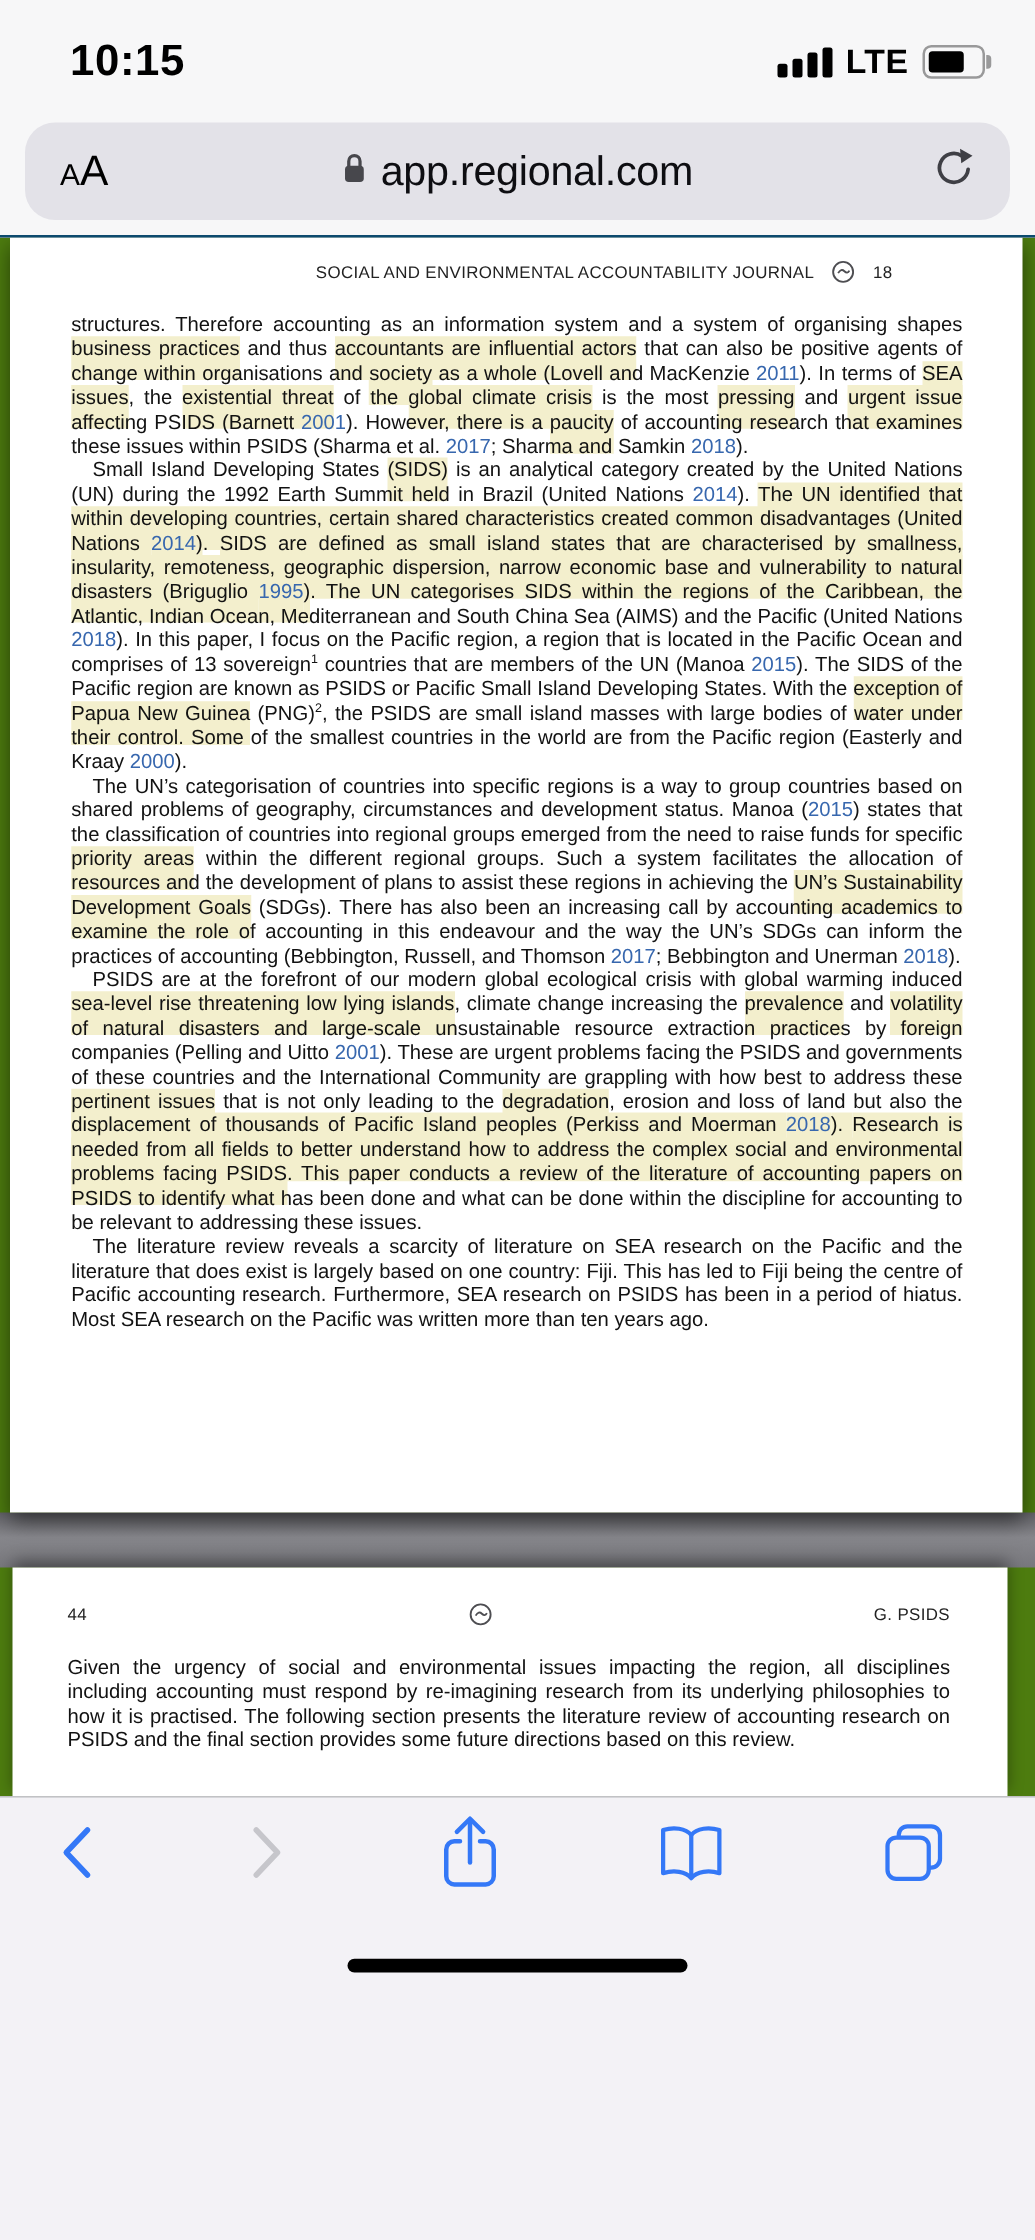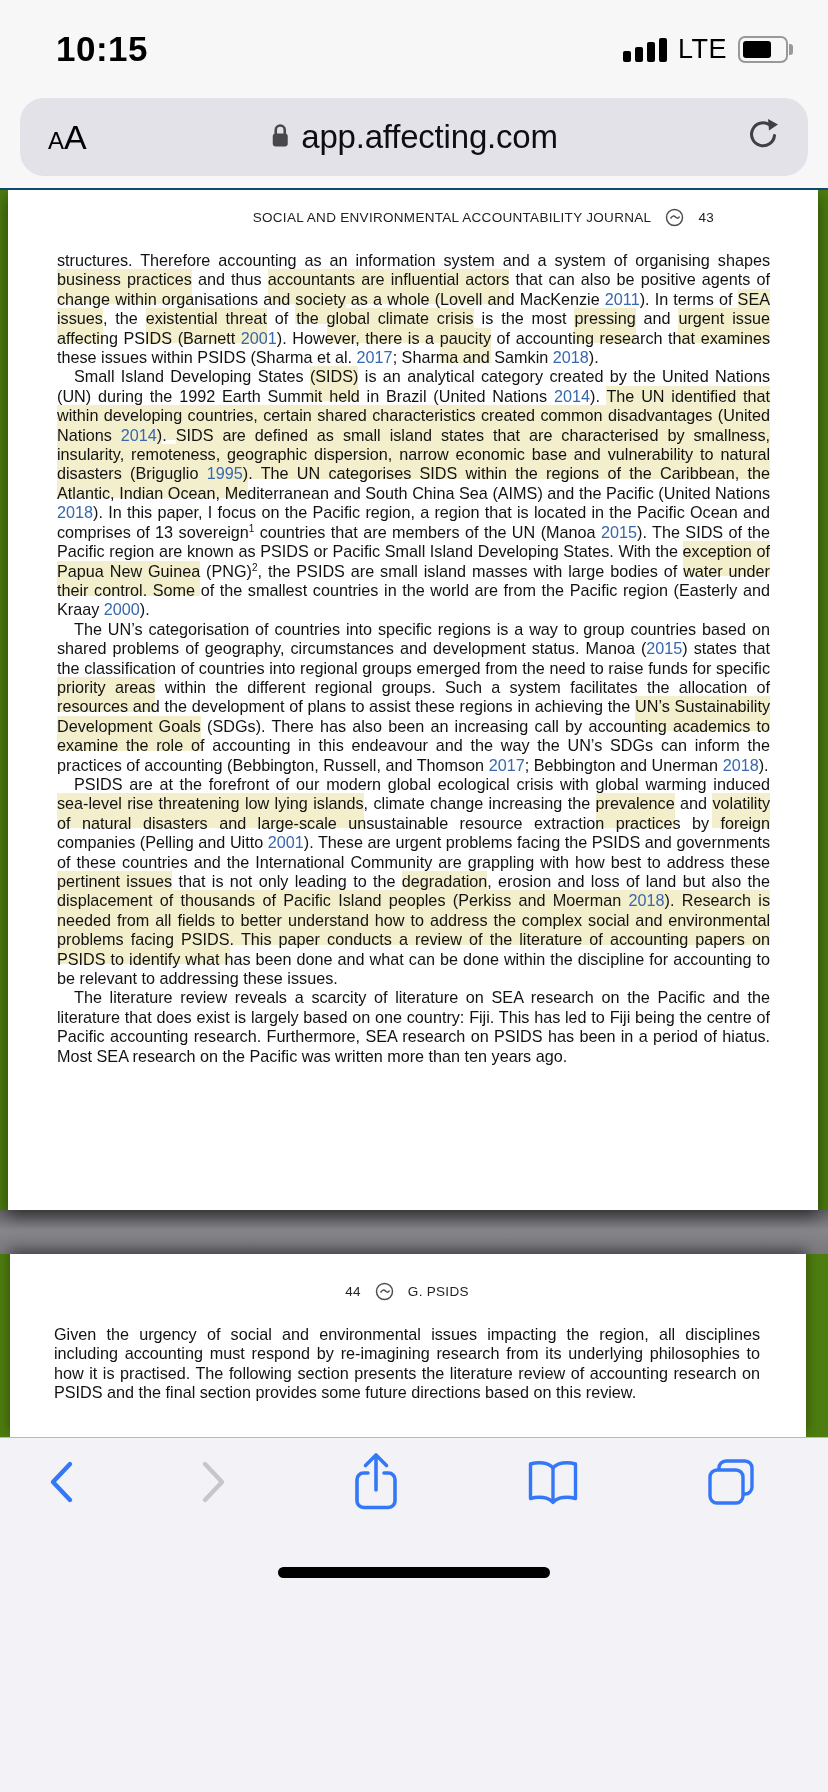--- a/index.html
+++ b/index.html
@@ -10,21 +10,21 @@
   .top-chrome{position:absolute;top:0;left:0;width:828px;height:190px;background:#f7f7f8;
               border-bottom:2px solid #0c4a6e;box-sizing:border-box;z-index:6;}
   .status-bar{height:88px;display:flex;justify-content:space-between;align-items:center;
               padding:10px 34px 0 56px;box-sizing:border-box;}
   .time{font-size:35px;font-weight:700;color:#000;letter-spacing:.5px;}
   .status-right{display:flex;align-items:center;gap:11px;}
   .signal{display:flex;align-items:flex-end;gap:4px;height:25px;}
   .signal i{display:block;width:8px;background:#000;border-radius:2px;}
   .signal i:nth-child(1){height:11px;} .signal i:nth-child(2){height:15px;}
   .signal i:nth-child(3){height:20px;} .signal i:nth-child(4){height:24px;}
-  .lte{font-size:27px;font-weight:400;color:#000;letter-spacing:.5px;}
+  .lte{font-size:27px;font-weight:700;color:#000;letter-spacing:.5px;}
   .battery{position:relative;width:46px;height:23px;border:2px solid rgba(0,0,0,.38);border-radius:7px;margin-right:6px;}
   .battery-fill{position:absolute;left:3px;top:3px;bottom:3px;width:28px;background:#000;border-radius:3px;}
   .battery-nub{position:absolute;right:-7px;top:6px;width:4px;height:11px;background:rgba(0,0,0,.38);
                border-radius:0 3px 3px 0;}
   .chrome-row{position:relative;height:100px;}
   .url-pill{position:absolute;left:20px;right:20px;top:10px;height:78px;background:#e3e2e8;border-radius:24px;
             display:flex;align-items:center;justify-content:space-between;padding:0 28px;box-sizing:border-box;}
   .reader-btn{display:flex;align-items:baseline;color:#000;cursor:default;}
   .a-sm{font-size:24px;} .a-lg{font-size:34px;}
   .url-center{position:absolute;left:50%;transform:translateX(-50%);display:flex;align-items:center;gap:11px;}
@@ -34,21 +34,21 @@
   
   .content{position:absolute;top:190px;left:0;width:828px;height:1247px;background:#4d7c0f;}
   .page{background:#fff;box-sizing:border-box;position:relative;}
   .page1{margin-left:8px;width:810px;height:1020px;padding:18px 48px 0 49px;
          box-shadow:0 7px 16px rgba(0,0,0,.5);}
   .page-gap{height:44px;background:linear-gradient(180deg,#626267 0%,#87878c 45%,#77777c 100%);}
   .page2{margin-left:10px;width:796px;height:183px;padding:28px 46px 0 44px;overflow:hidden;
          box-shadow:0 -5px 12px rgba(0,0,0,.4);}
   .run-head{display:flex;align-items:center;gap:14px;font-size:13.5px;letter-spacing:.3px;color:#222;}
   .p1-head{justify-content:flex-end;margin-right:56px;margin-bottom:24px;}
-  .p2-head{justify-content:center;margin-bottom:24px;}
+  .p2-head{justify-content:space-between;margin-bottom:24px;}
   .ann-icon{display:inline-flex;}
   .body-text{font-size:16.2px;line-height:19.4px;text-align:justify;color:#121212;}
   .para{margin:0;}
   .para.indent{text-indent:17px;}
   .hl{background:#f3efcd;padding:1px 0 16px;box-decoration-break:clone;-webkit-box-decoration-break:clone;}
   .cite{color:#3767ae;}
   .it{}
   sup{font-size:10px;line-height:0;}
 
   
@@ -87,21 +87,21 @@
           <span class="a-sm">A</span>
             <span class="a-lg">A</span>
         </div>
         <div class="url-center">
           <span class="lock">
             <svg width="20" height="27" viewBox="0 0 20 27">
                 <path d="M5.5 12 V8 A4.5 4.5 0 0 1 14.5 8 V12" fill="none" stroke="#47474c" stroke-width="2.6"></path>
                 <rect x="2.5" y="11.5" width="15" height="13" rx="3" fill="#47474c"></rect>
               </svg>
           </span>
-          <span class="url-text">app.affecting.com</span>
+          <span class="url-text">app.regional.com</span>
         </div>
         <div class="reload-btn">
           <span>
             <svg width="34" height="34" viewBox="0 0 34 34">
                 <path d="M23.5 6.8 A11.5 11.5 0 1 0 28.5 17.5" fill="none" stroke="#3f3f45" stroke-width="3" stroke-linecap="round"></path>
                 <path d="M22 1 L32 6.5 L23 12.5 Z" fill="#3f3f45"></path>
               </svg>
           </span>
         </div>
       </div>
@@ -111,21 +111,21 @@
   <div class="content">
     <div class="page page1">
       <div class="run-head p1-head">
         <span>SOCIAL AND ENVIRONMENTAL ACCOUNTABILITY JOURNAL</span>
         <span class="ann-icon">
           <svg width="19" height="19" viewBox="0 0 19 19">
               <circle cx="9.5" cy="9.5" r="8" fill="none" stroke="#4e4e52" stroke-width="1.5"></circle>
               <path d="M5.5 10.5 Q8 6.5 10.5 9 T14.5 8.5" fill="none" stroke="#4e4e52" stroke-width="1.5"></path>
             </svg>
         </span>
-        <span>43</span>
+        <span>18</span>
       </div>
       <div class="body-text">
           <p class="para"><span>structures. Therefore accounting as an information system and a system of organising shapes </span><span class="hl">business practices</span><span> and thus </span><span class="hl">accountants are influential actors</span><span> that can also be positive agents of change within organisations and </span><span class="hl">society</span><span> as a whole (Lovell and MacKenzie </span><span class="cite">2011</span><span>). In terms of </span><span class="hl">SEA issues</span><span>, the </span><span class="hl">existential threat</span><span> of the </span><span class="hl">global climate crisis</span><span> is the most </span><span class="hl">pressing</span><span> and </span><span class="hl">urgent issue</span><span> affecting PSIDS (Barnett </span><span class="cite">2001</span><span>). However, there is a </span><span class="hl">paucity</span><span> of accounting research that examines these issues within PSIDS (Sharma et al. </span><span class="cite">2017</span><span>; Sharma and Samkin </span><span class="cite">2018</span><span>).</span></p>
           <p class="para indent"><span>Small Island Developing States </span><span class="hl">(SIDS)</span><span> is an analytical category created by the United Nations (UN) during the 1992 Earth Summit held in Brazil (United Nations </span><span class="cite">2014</span><span>). </span><span class="hl">The UN identified that within developing countries, certain shared characteristics created common disadvantages (United Nations </span><span class="hl cite">2014</span><span class="hl">)</span><span>. </span><span class="hl">SIDS are defined as small island states that are characterised by smallness, insularity, remoteness, geographic dispersion, narrow economic base and vulnerability to natural disasters (Briguglio </span><span class="hl cite">1995</span><span class="hl">)</span><span>. The UN categorises SIDS within the regions of the Caribbean, the Atlantic, Indian Ocean, Mediterranean and South China Sea (AIMS) and the Pacific (United Nations </span><span class="cite">2018</span><span>). In this paper, I focus on the Pacific region, a region that is located in the Pacific Ocean and comprises of 13 sovereign</span><sup>1</sup><span> countries that are members of the UN (Manoa </span><span class="cite">2015</span><span>). The SIDS of the Pacific region are known as PSIDS or Pacific Small Island Developing States. With the </span><span class="hl">exception of Papua New Guinea</span><span> (PNG)</span><sup>2</sup><span>, the PSIDS are small island masses with large bodies of water under their control. Some of the smallest countries in the world are from the Pacific region (Easterly and Kraay </span><span class="cite">2000</span><span>).</span></p>
           <p class="para indent"><span>The UN’s categorisation of countries into specific regions is a way to group countries based on shared problems of geography, circumstances and development status. Manoa (</span><span class="cite">2015</span><span>) states that the classification of countries into regional groups emerged from the need to raise funds for specific </span><span class="hl">priority areas</span><span> within the different regional groups. Such a system facilitates the allocation of resources and the development of plans to assist these regions in achieving the </span><span class="hl">UN’s Sustainability Development Goals</span><span> (SDGs). There has also been an increasing call by accounting academics to examine the role of accounting in this endeavour and the way the UN’s SDGs can inform the practices of accounting (Bebbington, Russell, and Thomson </span><span class="cite">2017</span><span>; Bebbington and Unerman </span><span class="cite">2018</span><span>).</span></p>
           <p class="para indent"><span>PSIDS are at the forefront of our modern global ecological crisis with global warming induced </span><span class="hl">sea-level rise threatening low lying islands</span><span>, climate change increasing the </span><span class="hl">prevalence</span><span> and </span><span class="hl">volatility</span><span> of natural disasters and large-scale unsustainable resource extraction practices by foreign companies (Pelling and Uitto </span><span class="cite">2001</span><span>). These are urgent problems facing the PSIDS and governments of these countries and the International Community are grappling with how best to address these </span><span class="hl">pertinent issues</span><span> that is not only leading to the </span><span class="hl">degradation</span><span>, erosion and loss of land but also the </span><span class="hl">displacement of thousands of Pacific Island peoples (Perkiss and Moerman </span><span class="hl cite">2018</span><span class="hl">). </span><span class="hl">Research is needed from all fields to better understand how to address the complex social and environmental problems facing PSIDS</span><span>. This paper conducts a review of the literature of accounting papers on PSIDS to identify what </span><span class="it">has</span><span> been done and what </span><span class="it">can</span><span> be done within the discipline for accounting to be relevant to addressing these issues.</span></p>
           <p class="para indent"><span>The literature review reveals a scarcity of literature on SEA research on the Pacific and the literature that does exist is largely based on one country: Fiji. This has led to Fiji being the centre of Pacific accounting research. Furthermore, SEA research on PSIDS has been in a period of hiatus. Most SEA research on the Pacific was written more than ten years ago.</span></p>
         </div>
     </div>
 

